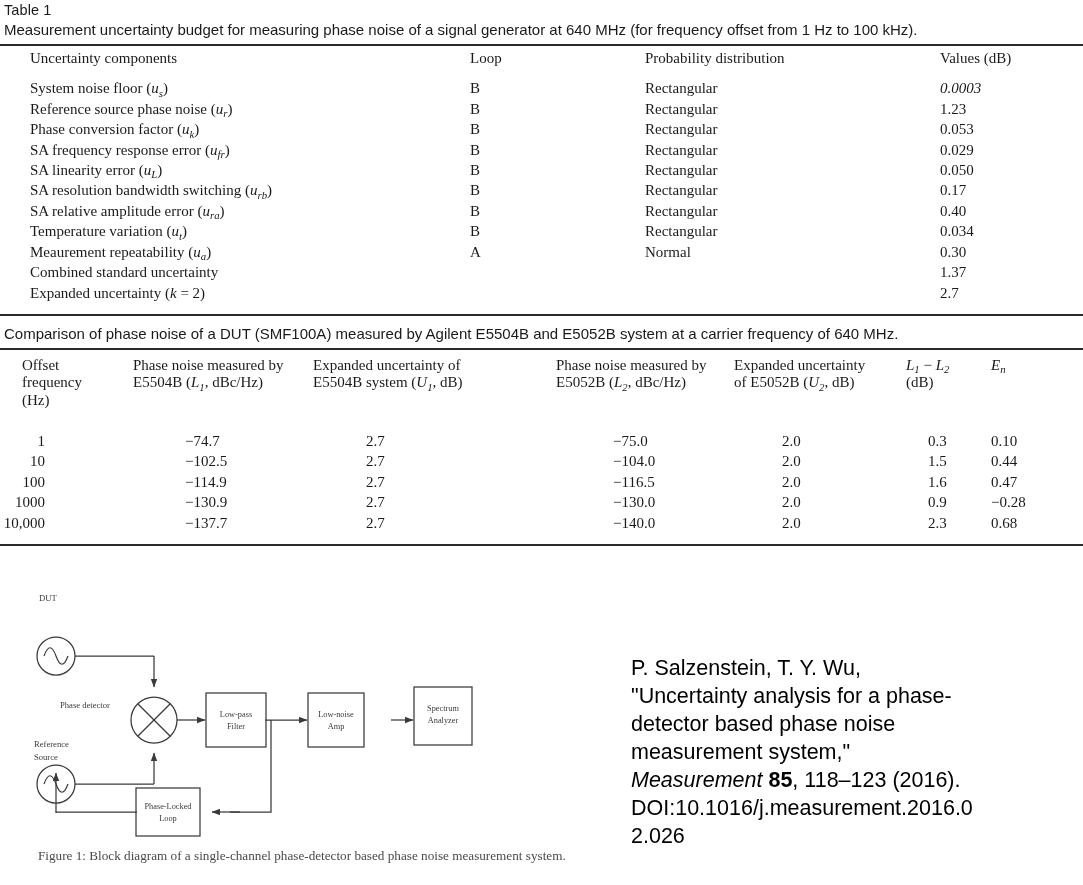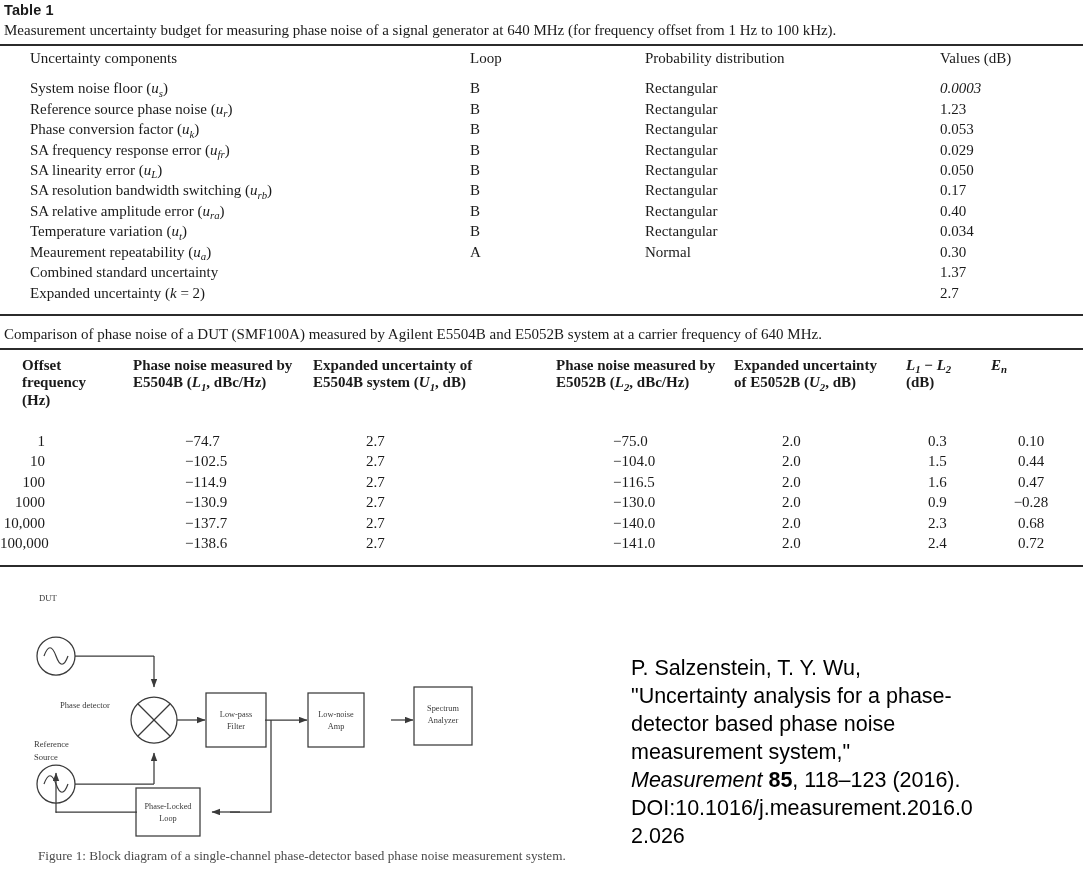--- a/index.html
+++ b/index.html
@@ -6,25 +6,25 @@
   body{
     width:1083px;height:885px;position:relative;overflow:hidden;
     font-family:"Liberation Serif",serif;color:#1a1a1a;
   }
   .wrap{position:absolute;inset:0;}
 
   
   .tbl-block{position:absolute;left:0;width:1083px;}
   .tbl-label{
     font-family:"Liberation Sans",sans-serif;
-    font-weight:bold;font-size:14.5px;letter-spacing:.1px;
+    font-weight:normal;font-size:14.5px;letter-spacing:.1px;
     padding-left:4px;
   }
   .tbl-caption{
-    font-family:Liberation Serif, serif;
+    font-family:Liberation Sans, sans-serif;
     font-size:15px;padding-left:4px;margin-top:3px;line-height:1.25;
   }
   .rule-thick{border-top:2.2px solid #2b2b2b;margin-top:4px;}
 
   table.doc{
     width:1083px;border-collapse:collapse;table-layout:fixed;
     font-family:"Liberation Serif",serif;font-size:15px;
   }
   table.doc th{
     font-weight:normal;text-align:left;vertical-align:top;
@@ -50,31 +50,31 @@
 
   
   #table2{top:322px;}
   #table2 .d1{width:133px;}
   #table2 .d2{width:180px;}
   #table2 .d3{width:243px;}
   #table2 .d4{width:178px;}
   #table2 .d5{width:172px;}
   #table2 .d6{width:85px;}
   #table2 .d7{width:92px;}
-  #table2 thead th{padding-top:7px;padding-bottom:16px;font-weight:bold;}
+  #table2 thead th{padding-top:7px;padding-bottom:16px;}
   #table2 tbody tr:first-child td{padding-top:8px;}
   #table2 tbody tr:last-child td{padding-bottom:8px;}
   .h-off{padding-left:22px !important;}
   .v-off{padding-right:88px !important;text-align:right;}
   .v-l1{padding-left:52px !important;}
   .v-u1{padding-left:53px !important;}
   .v-l2{padding-left:57px !important;margin-top:28px;}
   .v-u2{padding-left:48px !important;}
   .v-d{padding-left:22px !important;}
-  .v-en{padding-right:12px !important;text-align:center;}
+  .v-en{padding-right:12px !important;text-align:left;}
 
   
   #figure{position:absolute;left:0;top:575px;width:620px;height:310px;}
   #figure svg{display:block;}
   .fig-cap{
     position:absolute;left:38px;top:263px;width:560px;
     font-family:"Liberation Serif",serif;font-size:13.2px;color:#4a4a4a;margin-top:10px;
   }
 
   
@@ -246,29 +246,20 @@
           </tr>
           <tr>
             <td class="v-off">10,000</td>
             <td class="v-l1">−137.7</td>
             <td class="v-u1">2.7</td>
             <td class="v-l2">−140.0</td>
             <td class="v-u2">2.0</td>
             <td class="v-d">2.3</td>
             <td class="v-en">0.68</td>
           </tr>
-          <tr>
-            <td class="v-off">100,000</td>
-            <td class="v-l1">−138.6</td>
-            <td class="v-u1">2.7</td>
-            <td class="v-l2">−141.0</td>
-            <td class="v-u2">2.0</td>
-            <td class="v-d">2.4</td>
-            <td class="v-en">0.72</td>
-          </tr>
         </tbody>
     </table>
     <div class="rule-thick"></div>
   </div>
 
   <div id="figure">
     <svg width="620" height="265" viewBox="0 0 620 265">
       <defs>
         <marker id="ah" markerWidth="9" markerHeight="9" refX="8" refY="3.2" orient="auto" markerUnits="userSpaceOnUse">
           <path d="M0,0 L8.5,3.2 L0,6.4 z" fill="#3a3a3a"></path>

